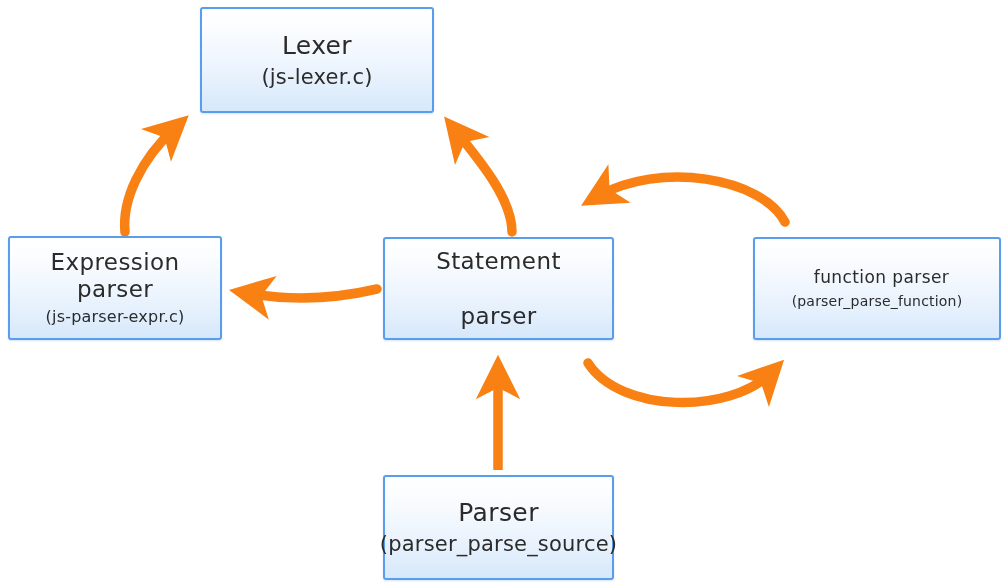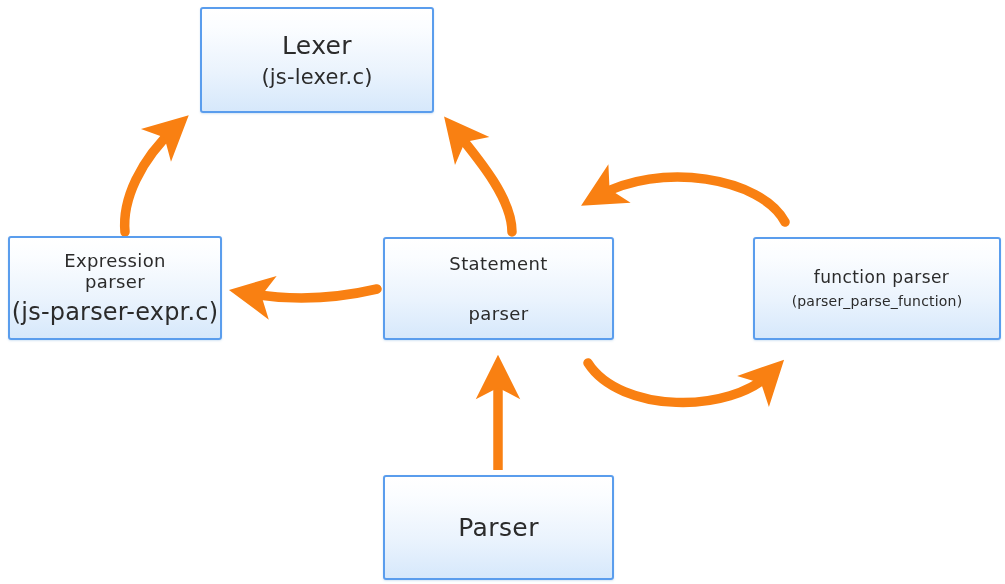--- a/index.html
+++ b/index.html
@@ -52,22 +52,22 @@
     white-space: nowrap;
     margin-top: 5px;
   }
   
   #node-lexer       { left: 200px; top: 7px;   width: 234px; height: 106px; }
   #node-expression  { left: 8px;   top: 236px; width: 214px; height: 104px; }
   #node-statement   { left: 383px; top: 237px; width: 231px; height: 103px; gap: 28px; }
   #node-function    { left: 753px; top: 237px; width: 248px; height: 103px; }
   #node-parser      { left: 383px; top: 475px; width: 231px; height: 105px; }
 
-  #node-expression .title, #node-statement .title { font-size: 18px; }
-  #node-expression .sub,   #node-statement .sub   { font-size: 24px; }
+  #node-expression .title, #node-statement .title { font-size: 23px; }
+  #node-expression .sub,   #node-statement .sub   { font-size: 16px; }
   #node-function .title { font-size: 17px; margin-left: 9px; }
   #node-function .sub   { font-size: 14px; }
 </style>
 </head>
 <body>
 
 <div id="canvas">
 
   <svg class="arrow-layer" viewBox="0 0 1005 584" width="1005" height="584" xmlns="http://www.w3.org/2000/svg">
     <defs>
@@ -117,15 +117,16 @@
     <div class="title">parser</div>
   </div>
 
   <div class="node" id="node-function">
     <div class="title">function parser</div>
     <div class="sub">(parser_parse_function)</div>
   </div>
 
   <div class="node" id="node-parser">
     <div class="title">Parser</div>
+    <div class="sub">(parser_parse_source)</div>
   </div>
 
 </div>
 
 </body></html>

